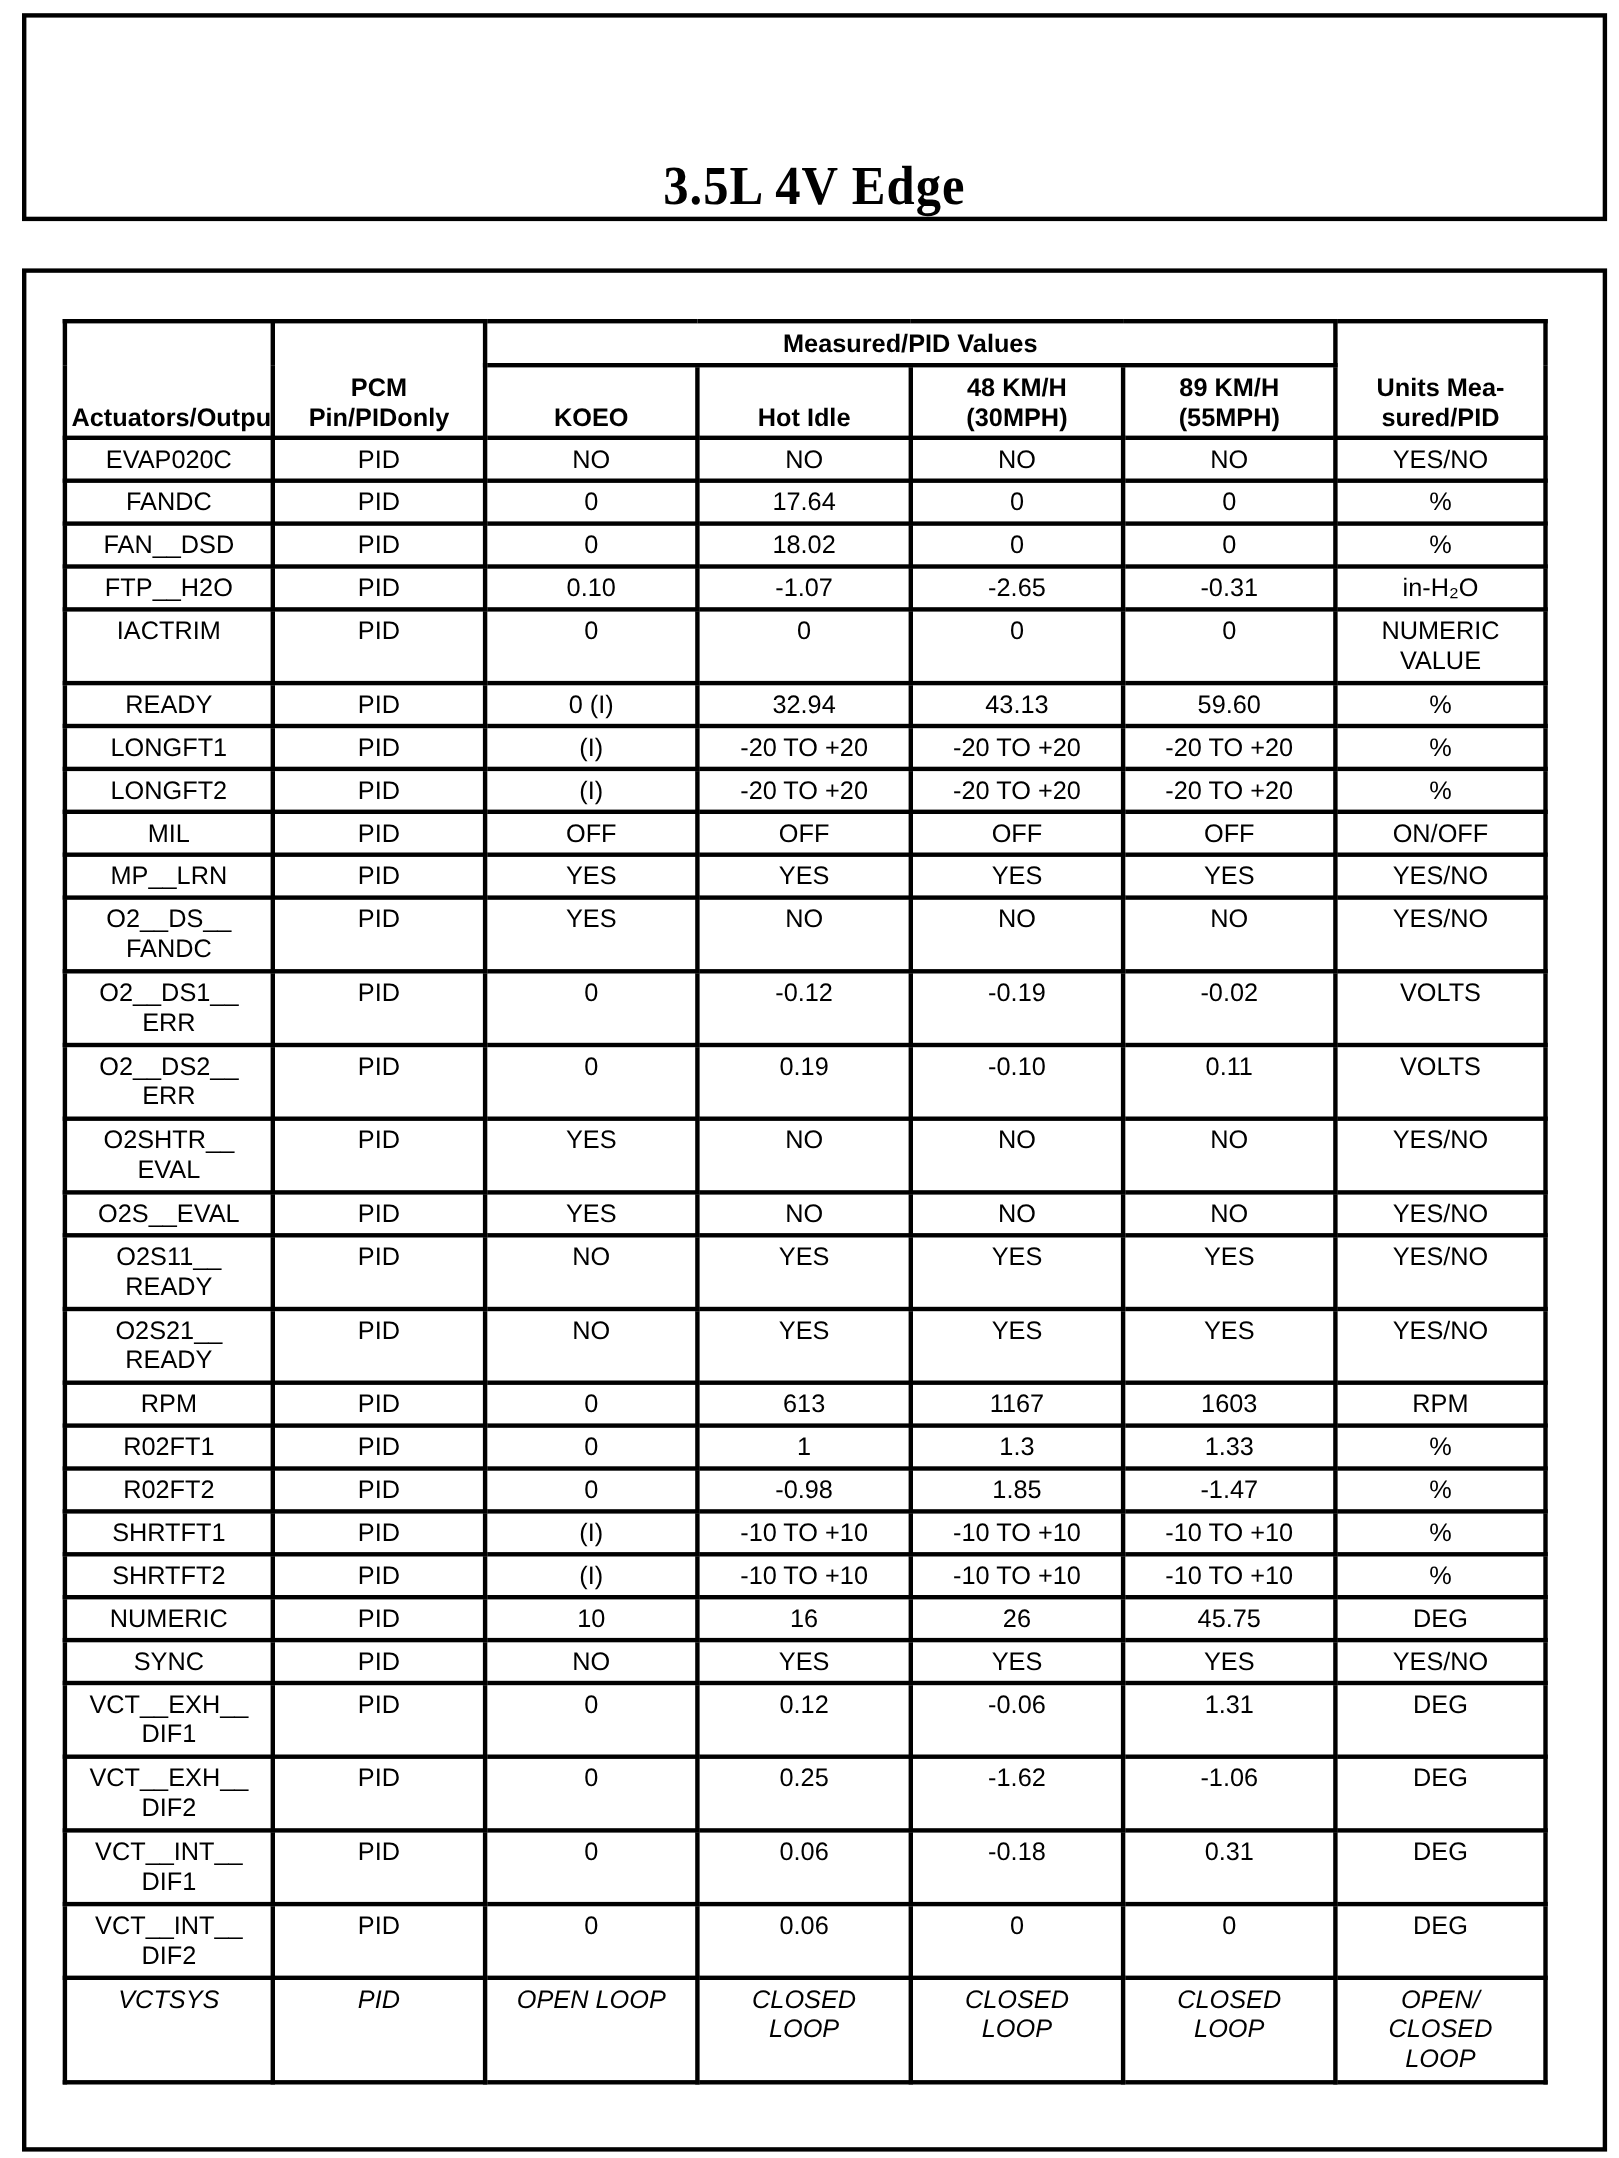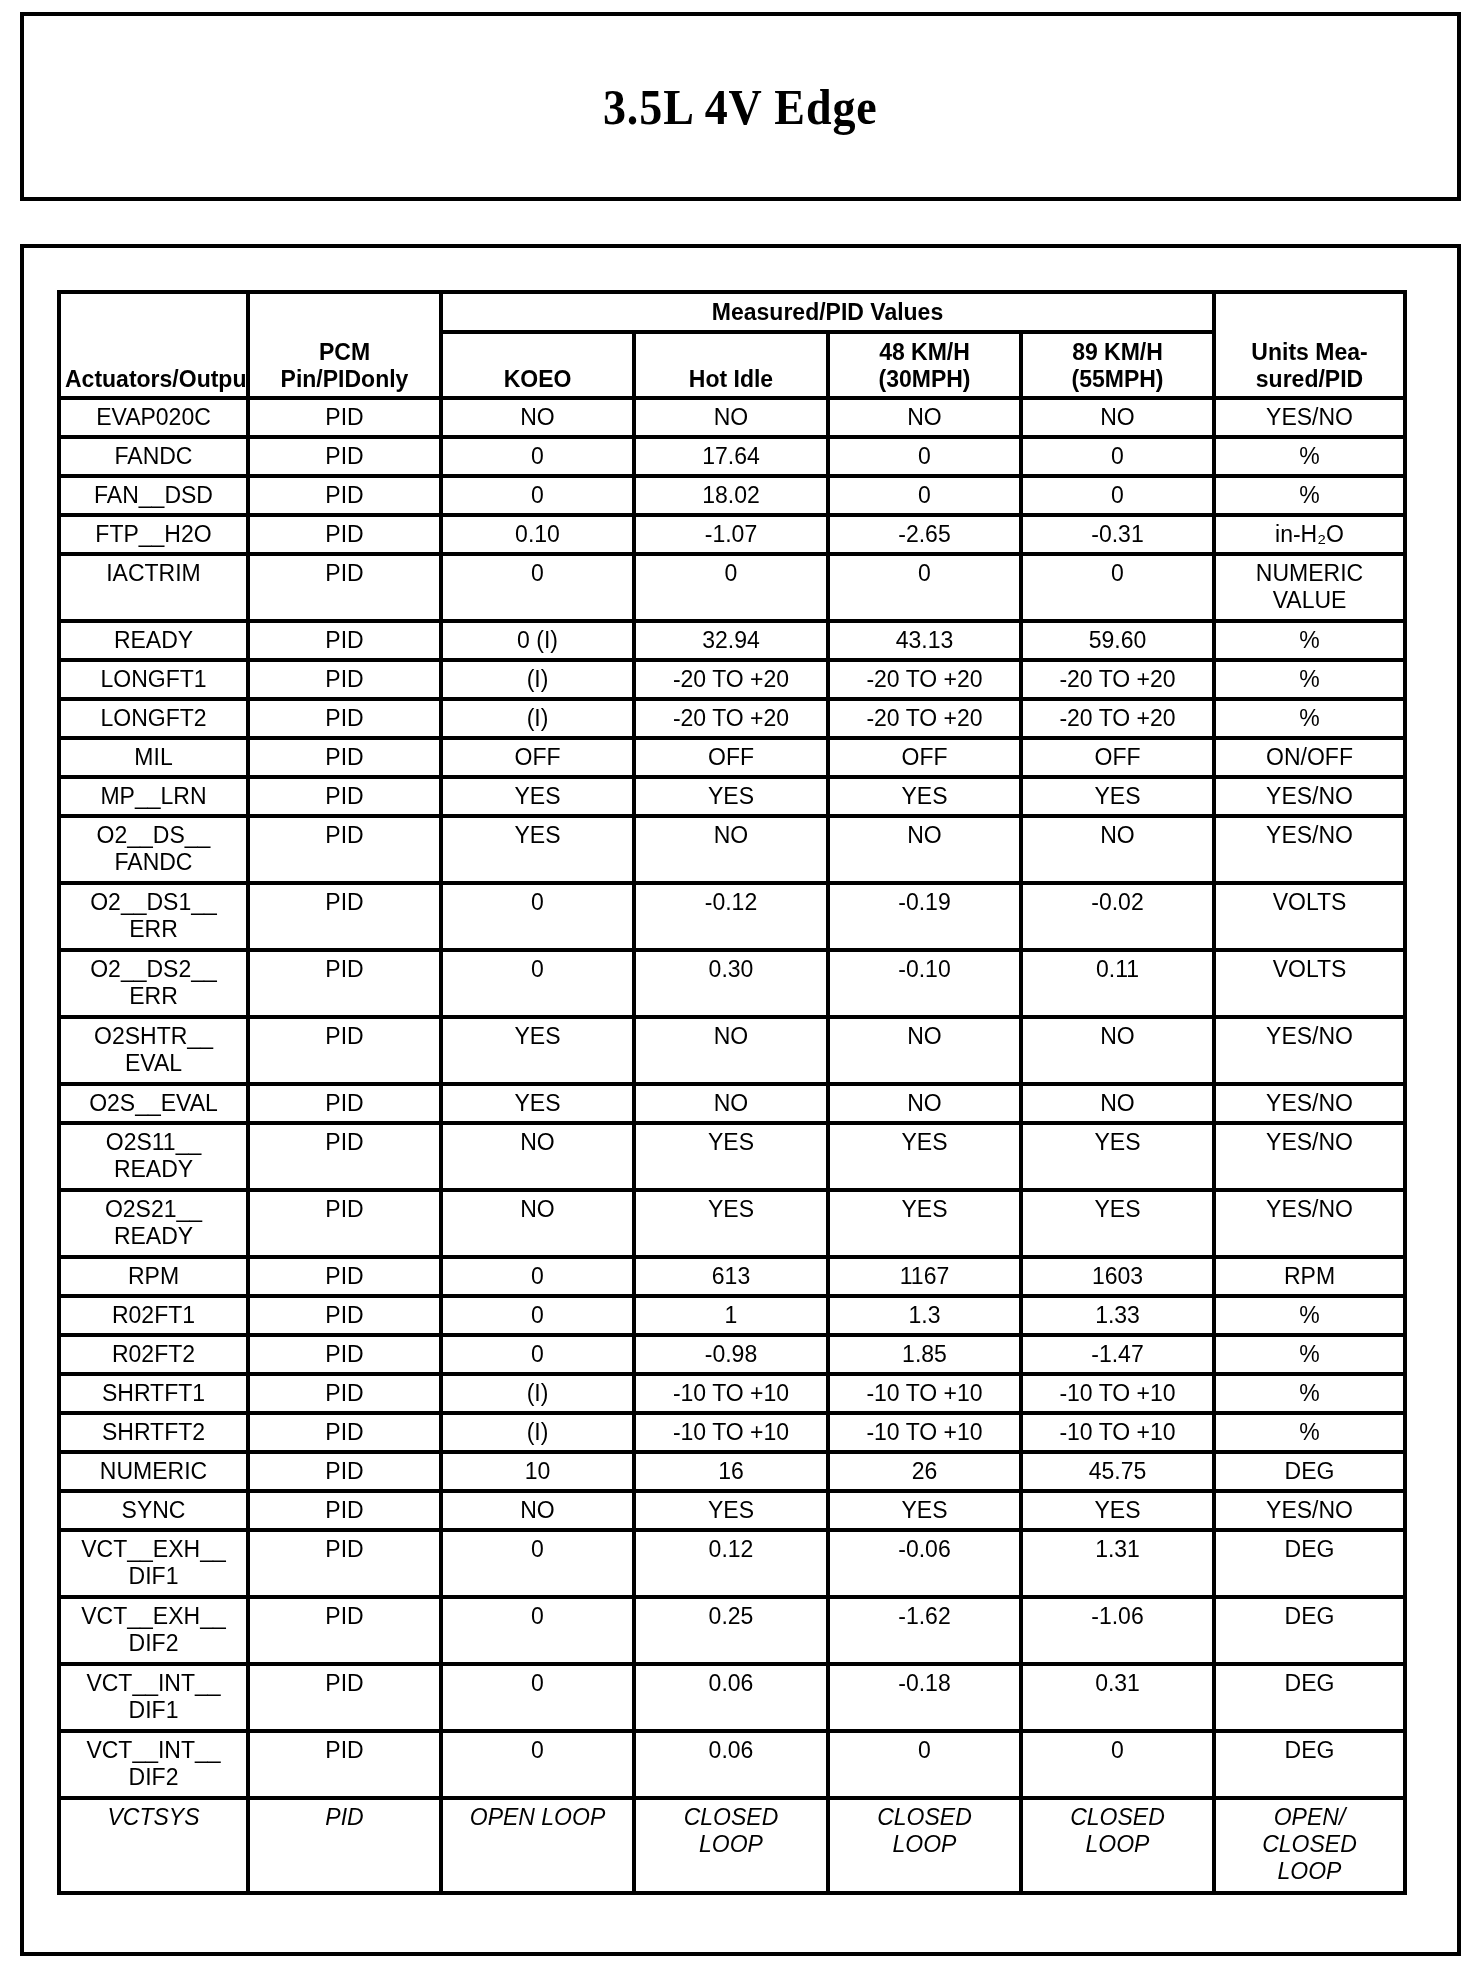--- a/index.html
+++ b/index.html
@@ -1,20 +1,20 @@
 <!DOCTYPE html>
 <html><head>
 <meta charset="utf-8">
 <style>
   html, body { margin: 0; padding: 0; background: #ffffff; }
   body { width: 1472px; height: 1962px; position: relative; overflow: hidden; color: #000; }
   .title-box {
     position: absolute; left: 20px; top: 12px; width: 1433px; height: 181px;
     border: 4px solid #000; box-sizing: content-box;
-    display: flex; align-items: center; justify-content: center;
+    display: flex; align-items: flex-end; justify-content: center;
   }
   .title-box h1 {
     margin: 0; font-family: "Liberation Serif", "DejaVu Serif", serif;
     font-weight: bold; font-size: 50px; letter-spacing: 1px;
     transform: scaleX(0.92);
   }
   .frame {
     position: absolute; left: 20px; top: 244px; width: 1433px; height: 1704px;
     border: 4px solid #000; box-sizing: content-box;
   }
@@ -339,21 +339,21 @@
       <tr class="r2">
         <td>
           <span class="l">O2__DS2__</span>
           <span class="l">ERR</span>
         </td>
         <td>PID</td>
         <td>
           <span class="l">0</span>
         </td>
         <td>
-          <span class="l">0.30</span>
+          <span class="l">0.19</span>
         </td>
         <td>
           <span class="l">-0.10</span>
         </td>
         <td>
           <span class="l">0.11</span>
         </td>
         <td>
           <span class="l">VOLTS</span>
         </td>

